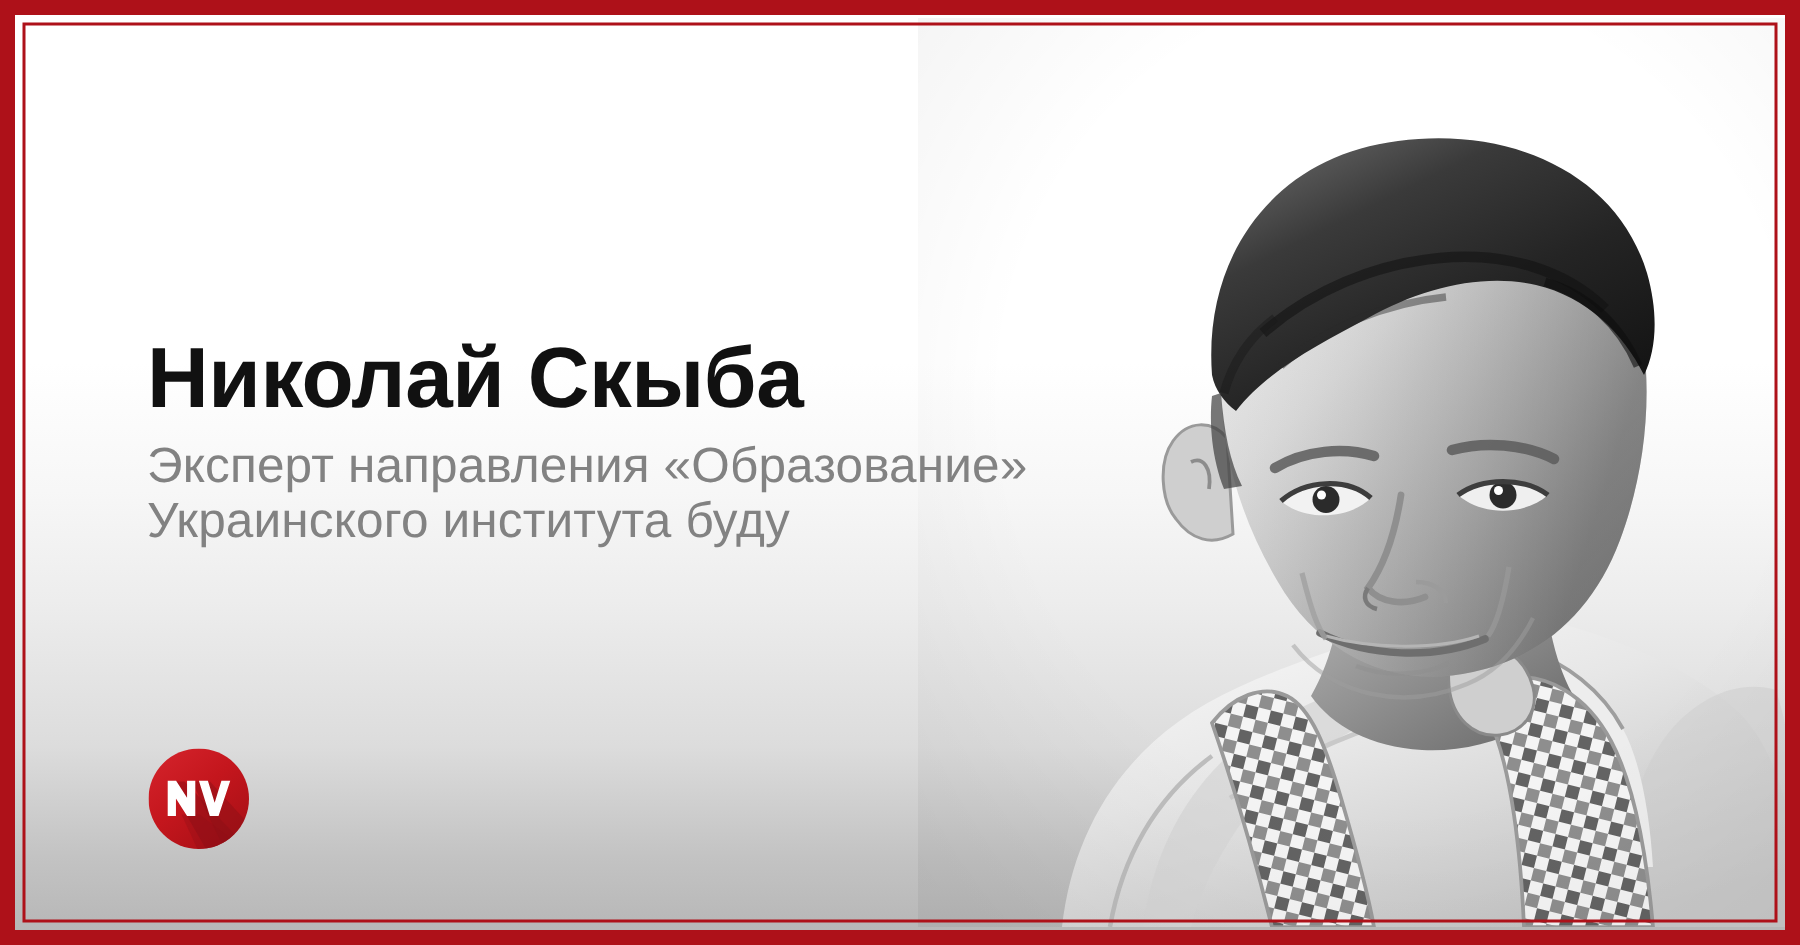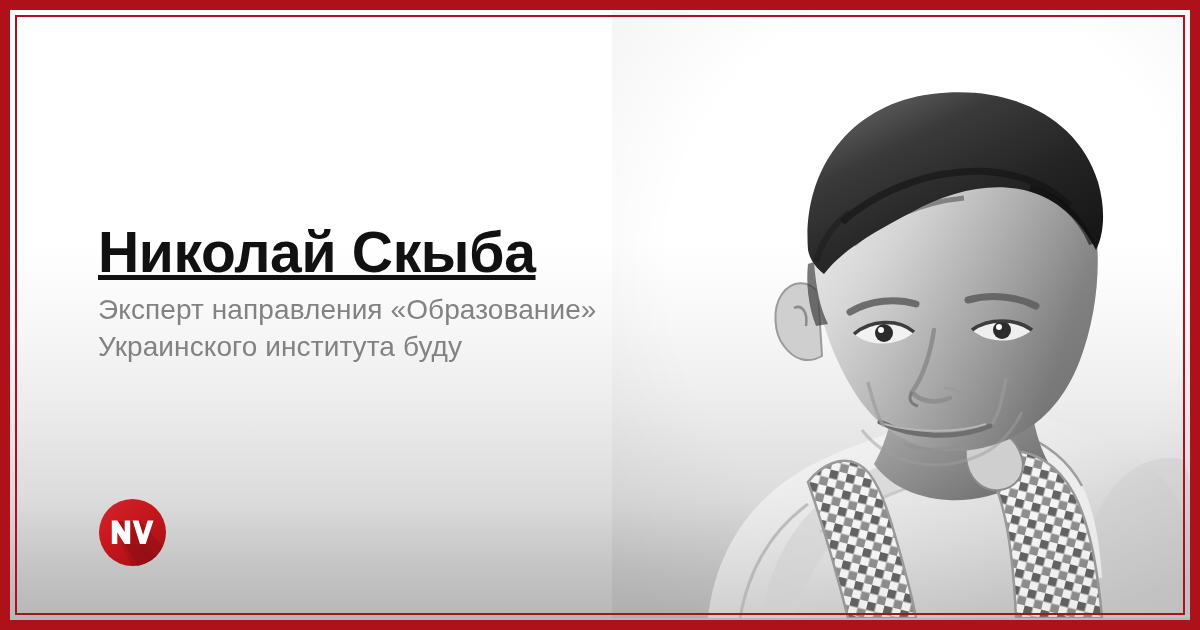--- a/index.html
+++ b/index.html
@@ -57,21 +57,21 @@
     margin:0;
     font-size:57px;
     line-height:60px;
     font-weight:bold;
     color:#111111;
     letter-spacing:-0.3px;
     white-space:nowrap;
   }
   .person-role{
     margin:9px 0 0 0;
-    font-size:28px;
+    font-size:33px;
     line-height:37px;
     font-weight:normal;
     color:#828282;
     letter-spacing:0.1px;
     max-width:700px;
   }
   .role-line{display:block;white-space:nowrap;}
 
   
   .brand{
@@ -242,21 +242,21 @@
 
         <path d="M250 418 C276 452 324 462 366 444 C386 436 400 420 410 400" fill="none" stroke="#9e9e9e" stroke-width="3" opacity="0.5"></path>
         <path d="M292 432 C312 440 338 438 354 430" fill="none" stroke="#8d8d8d" stroke-width="3" opacity="0.45"></path>
       </g>
 
       <rect x="0" y="0" width="580" height="606" fill="url(#vign)"></rect>
     </svg>
   </div>
 
   <div class="text-block">
-    <h1 class="person-name" style="color: rgb(17, 17, 17); text-decoration: underline;">Николай Скыба</h1>
+    <h1 class="person-name" style="color: rgb(17, 17, 17);">Николай Скыба</h1>
     <p class="person-role" style="color: rgb(130, 130, 130);">
       <span class="role-line">Эксперт направления «Образование»</span>
       <span class="role-line">Украинского института буду</span>
     </p>
   </div>
 
   <div class="brand">
     <span class="logo-mark">
       <svg viewBox="0 0 67 67" aria-hidden="true">
         <defs>

